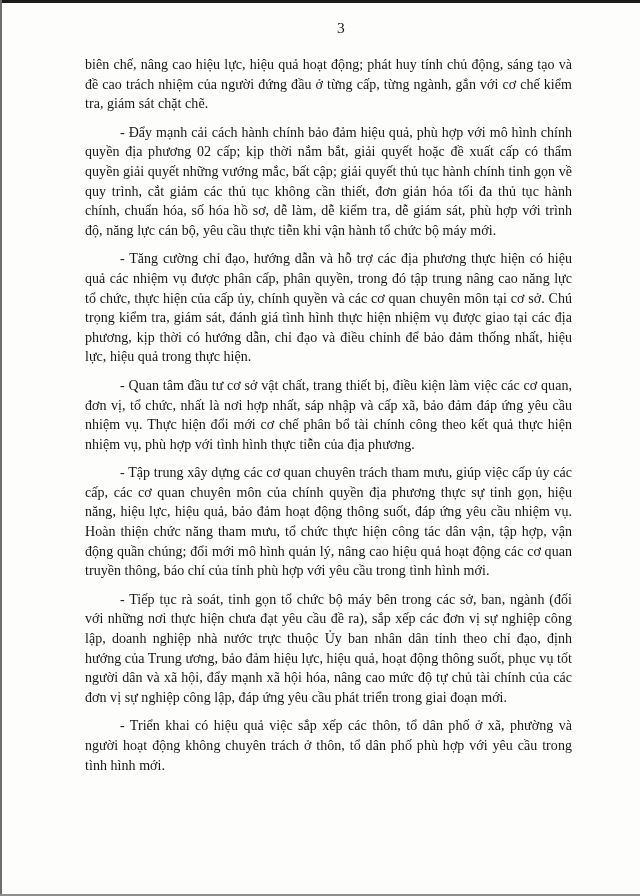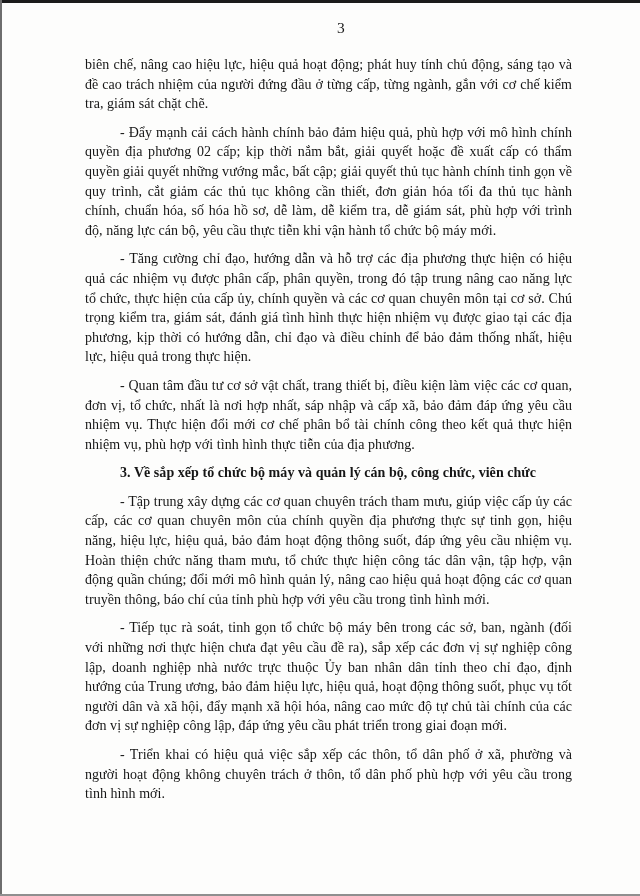--- a/index.html
+++ b/index.html
@@ -80,21 +80,20 @@
   <div class="content">
 
     <p class="para first">biên chế, nâng cao hiệu lực, hiệu quả hoạt động; phát huy tính chủ động, sáng tạo và đề cao trách nhiệm của người đứng đầu ở từng cấp, từng ngành, gắn với cơ chế kiểm tra, giám sát chặt chẽ.</p>
 
     <p class="para indent">- Đẩy mạnh cải cách hành chính bảo đảm hiệu quả, phù hợp với mô hình chính quyền địa phương 02 cấp; kịp thời nắm bắt, giải quyết hoặc đề xuất cấp có thẩm quyền giải quyết những vướng mắc, bất cập; giải quyết thủ tục hành chính tinh gọn về quy trình, cắt giảm các thủ tục không cần thiết, đơn giản hóa tối đa thủ tục hành chính, chuẩn hóa, số hóa hồ sơ, dễ làm, dễ kiểm tra, dễ giám sát, phù hợp với trình độ, năng lực cán bộ, yêu cầu thực tiễn khi vận hành tổ chức bộ máy mới.</p>
 
     <p class="para indent">- Tăng cường chỉ đạo, hướng dẫn và hỗ trợ các địa phương thực hiện có hiệu quả các nhiệm vụ được phân cấp, phân quyền, trong đó tập trung nâng cao năng lực tổ chức, thực hiện của cấp ủy, chính quyền và các cơ quan chuyên môn tại cơ sở. Chú trọng kiểm tra, giám sát, đánh giá tình hình thực hiện nhiệm vụ được giao tại các địa phương, kịp thời có hướng dẫn, chỉ đạo và điều chỉnh để bảo đảm thống nhất, hiệu lực, hiệu quả trong thực hiện.</p>
 
     <p class="para indent">- Quan tâm đầu tư cơ sở vật chất, trang thiết bị, điều kiện làm việc các cơ quan, đơn vị, tổ chức, nhất là nơi hợp nhất, sáp nhập và cấp xã, bảo đảm đáp ứng yêu cầu nhiệm vụ. Thực hiện đổi mới cơ chế phân bổ tài chính công theo kết quả thực hiện nhiệm vụ, phù hợp với tình hình thực tiễn của địa phương.</p>
 
-    <p class="para indent heading">3. Về sắp xếp tổ chức bộ máy và quản lý cán bộ, công chức, viên chức</p>
 
     <p class="para indent">- Tập trung xây dựng các cơ quan chuyên trách tham mưu, giúp việc cấp ủy các cấp, các cơ quan chuyên môn của chính quyền địa phương thực sự tinh gọn, hiệu năng, hiệu lực, hiệu quả, bảo đảm hoạt động thông suốt, đáp ứng yêu cầu nhiệm vụ. Hoàn thiện chức năng tham mưu, tổ chức thực hiện công tác dân vận, tập hợp, vận động quần chúng; đổi mới mô hình quản lý, nâng cao hiệu quả hoạt động các cơ quan truyền thông, báo chí của tỉnh phù hợp với yêu cầu trong tình hình mới.</p>
 
     <p class="para indent"><span>- Tiếp tục rà soát, tinh gọn tổ chức bộ máy bên trong các sở, ban, ngành </span><span class="italic">(đối với những nơi thực hiện chưa đạt yêu cầu đề ra)</span><span>, sắp xếp các đơn vị sự nghiệp công lập, doanh nghiệp nhà nước trực thuộc Ủy ban nhân dân tỉnh theo chỉ đạo, định hướng của Trung ương, bảo đảm hiệu lực, hiệu quả, hoạt động thông suốt, phục vụ tốt người dân và xã hội, đẩy mạnh xã hội hóa, nâng cao mức độ tự chủ tài chính của các đơn vị sự nghiệp công lập, đáp ứng yêu cầu phát triển trong giai đoạn mới.</span></p>
 
     <p class="para indent">- Triển khai có hiệu quả việc sắp xếp các thôn, tổ dân phố ở xã, phường và người hoạt động không chuyên trách ở thôn, tổ dân phố phù hợp với yêu cầu trong tình hình mới.</p>
 
   </div>
 </div>
 

